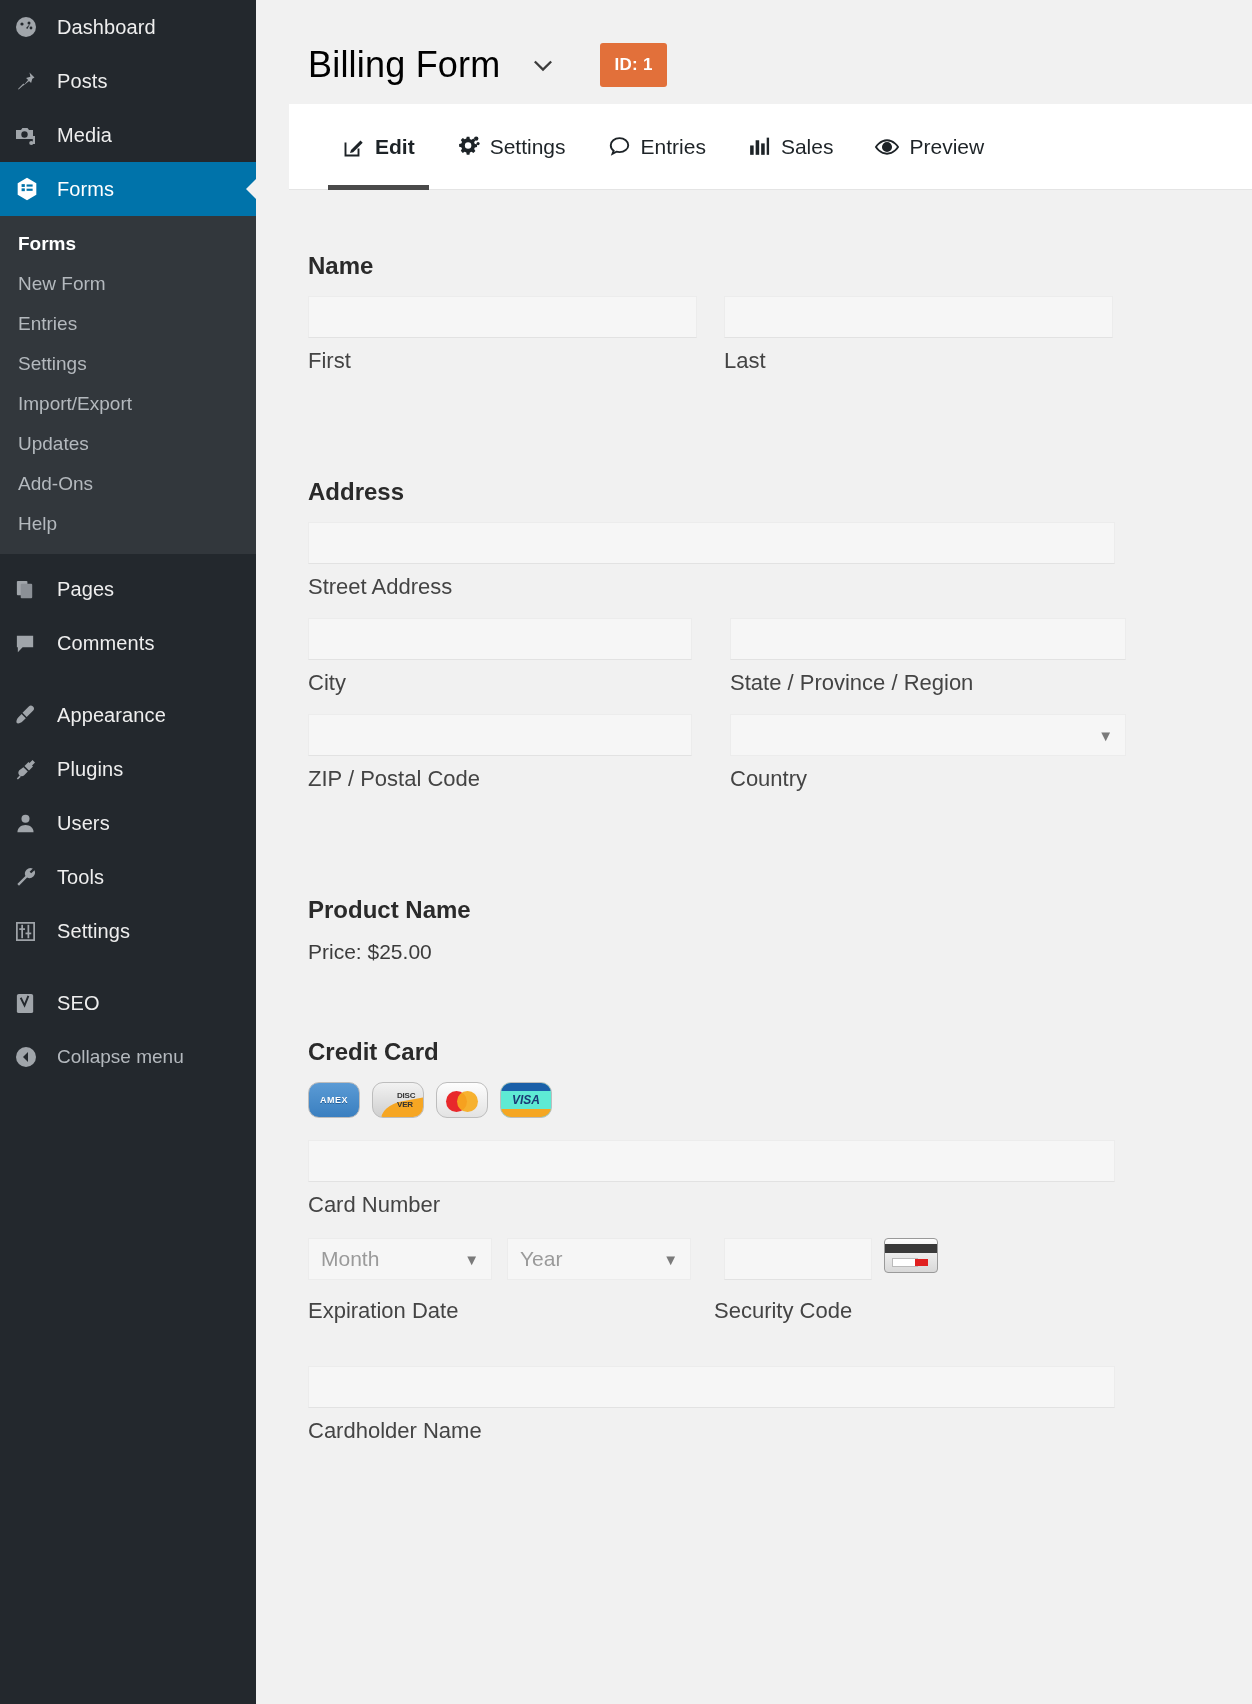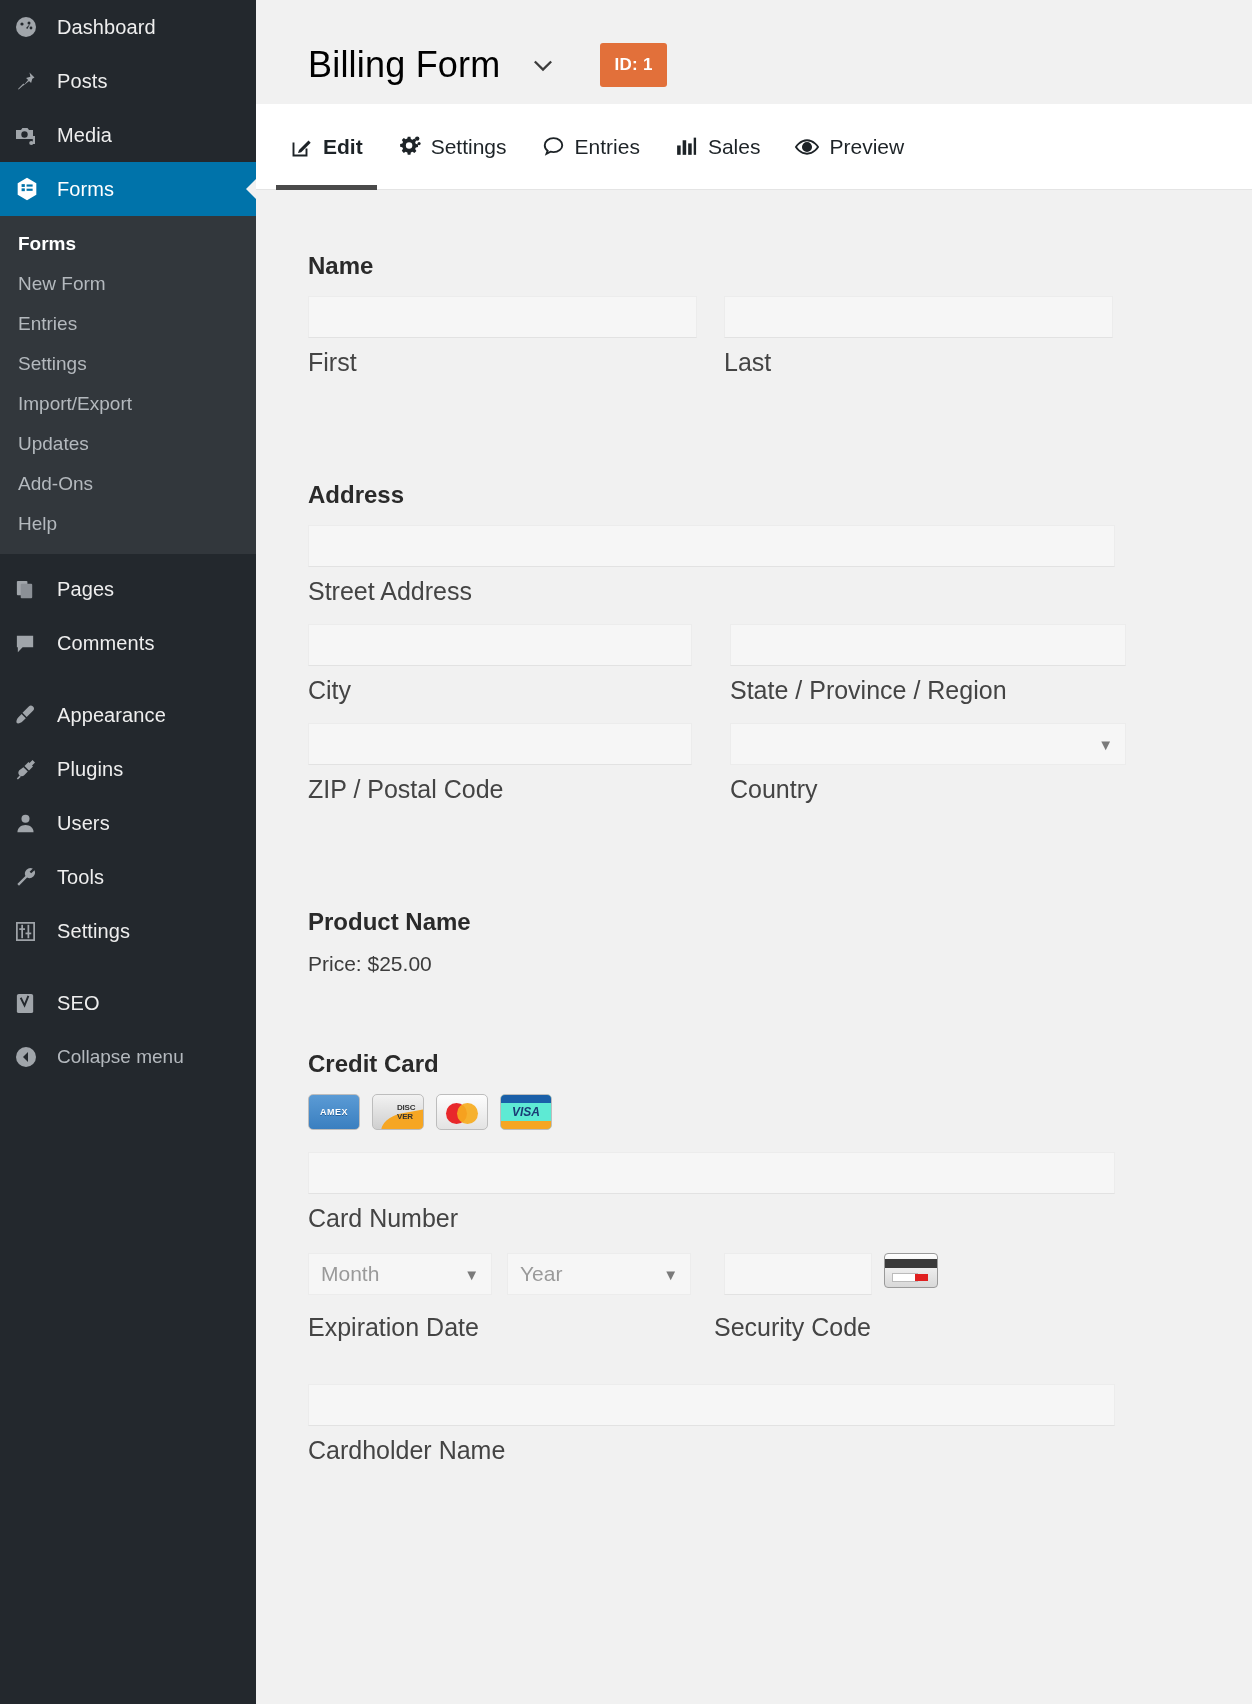--- a/index.html
+++ b/index.html
@@ -63,44 +63,44 @@
     margin-left: 28px; width: 30px; height: 30px;
     display: flex; align-items: center; justify-content: center; cursor: pointer;
   }
   .id-badge {
     margin-left: 42px; background: #e2703a; color: #fff;
     font-size: 17px; font-weight: bold;
     padding: 12px 14px; border-radius: 3px; letter-spacing: .3px;
   }
 
   .tabbar {
-    background: #fff; margin-right: 0;
+    background: #fff; margin-left: 33px; margin-right: 0;
     height: 86px; display: flex; align-items: center;
-    padding-left: 17px; border-bottom: 1px solid #e4e4e4;
+    padding-left: 36px; border-bottom: 1px solid #e4e4e4; gap: 7px;
   }
   .tab {
     display: flex; align-items: center; gap: 9px;
     height: 86px; padding: 0 17px; cursor: pointer;
     font-size: 21px; color: #1d2327; position: relative;
   }
   .tab.active { font-weight: bold; }
   .tab.active::after {
     content: ""; position: absolute; left: 3px; right: 3px; bottom: 0;
     height: 5px; background: #4a4a4a;
   }
   .tab .tic { display: flex; align-items: center; }
 
   
   .editor { padding: 62px 0 0 0; }
   .field { padding-left: 52px; padding-right: 0; }
   .field-label {
     font-size: 24px; font-weight: bold; color: #2a2a2a; margin-bottom: 16px;
   }
   .sub-label {
-    font-size: 25px; color: #444; margin-top: 10px;
+    font-size: 22px; color: #444; margin-top: 10px;
   }
   .row { display: flex; gap: 27px; }
   .col { flex: 1; max-width: 389px; }
 
   .inp {
     height: 42px; background: #f6f6f6;
     border: 1px solid #ececec; border-bottom: 1px solid #e2e2e2;
     width: 100%;
   }
   .inp.full { width: 807px; }
@@ -113,21 +113,21 @@
   .sel .caret { color: #7a7a7a; font-size: 15px; }
   .sel .ph { color: #9a9a9a; font-size: 21px; }
 
   .gap-lg { height: 104px; }
   .gap-md { height: 74px; }
 
   .price-text { font-size: 21px; color: #3c3c3c; margin-top: 4px; }
 
   .card-logos { display: flex; gap: 12px; margin-bottom: 22px; }
   .card-logo {
-    width: 52px; height: 36px; border-radius: 5px;
+    width: 52px; height: 36px; border-radius: 11px;
     border: 1px solid #bdbdbd; position: relative; overflow: hidden;
     display: flex; align-items: center; justify-content: center;
   }
   .logo-amex {
     background: linear-gradient(#5b9bd5, #3a7fc0);
   }
   .logo-amex span {
     color: #fff; font-size: 9px; font-weight: bold;
     letter-spacing: .5px; font-family: "Liberation Sans", sans-serif;
     text-shadow: 0 1px 0 #2a6198;

